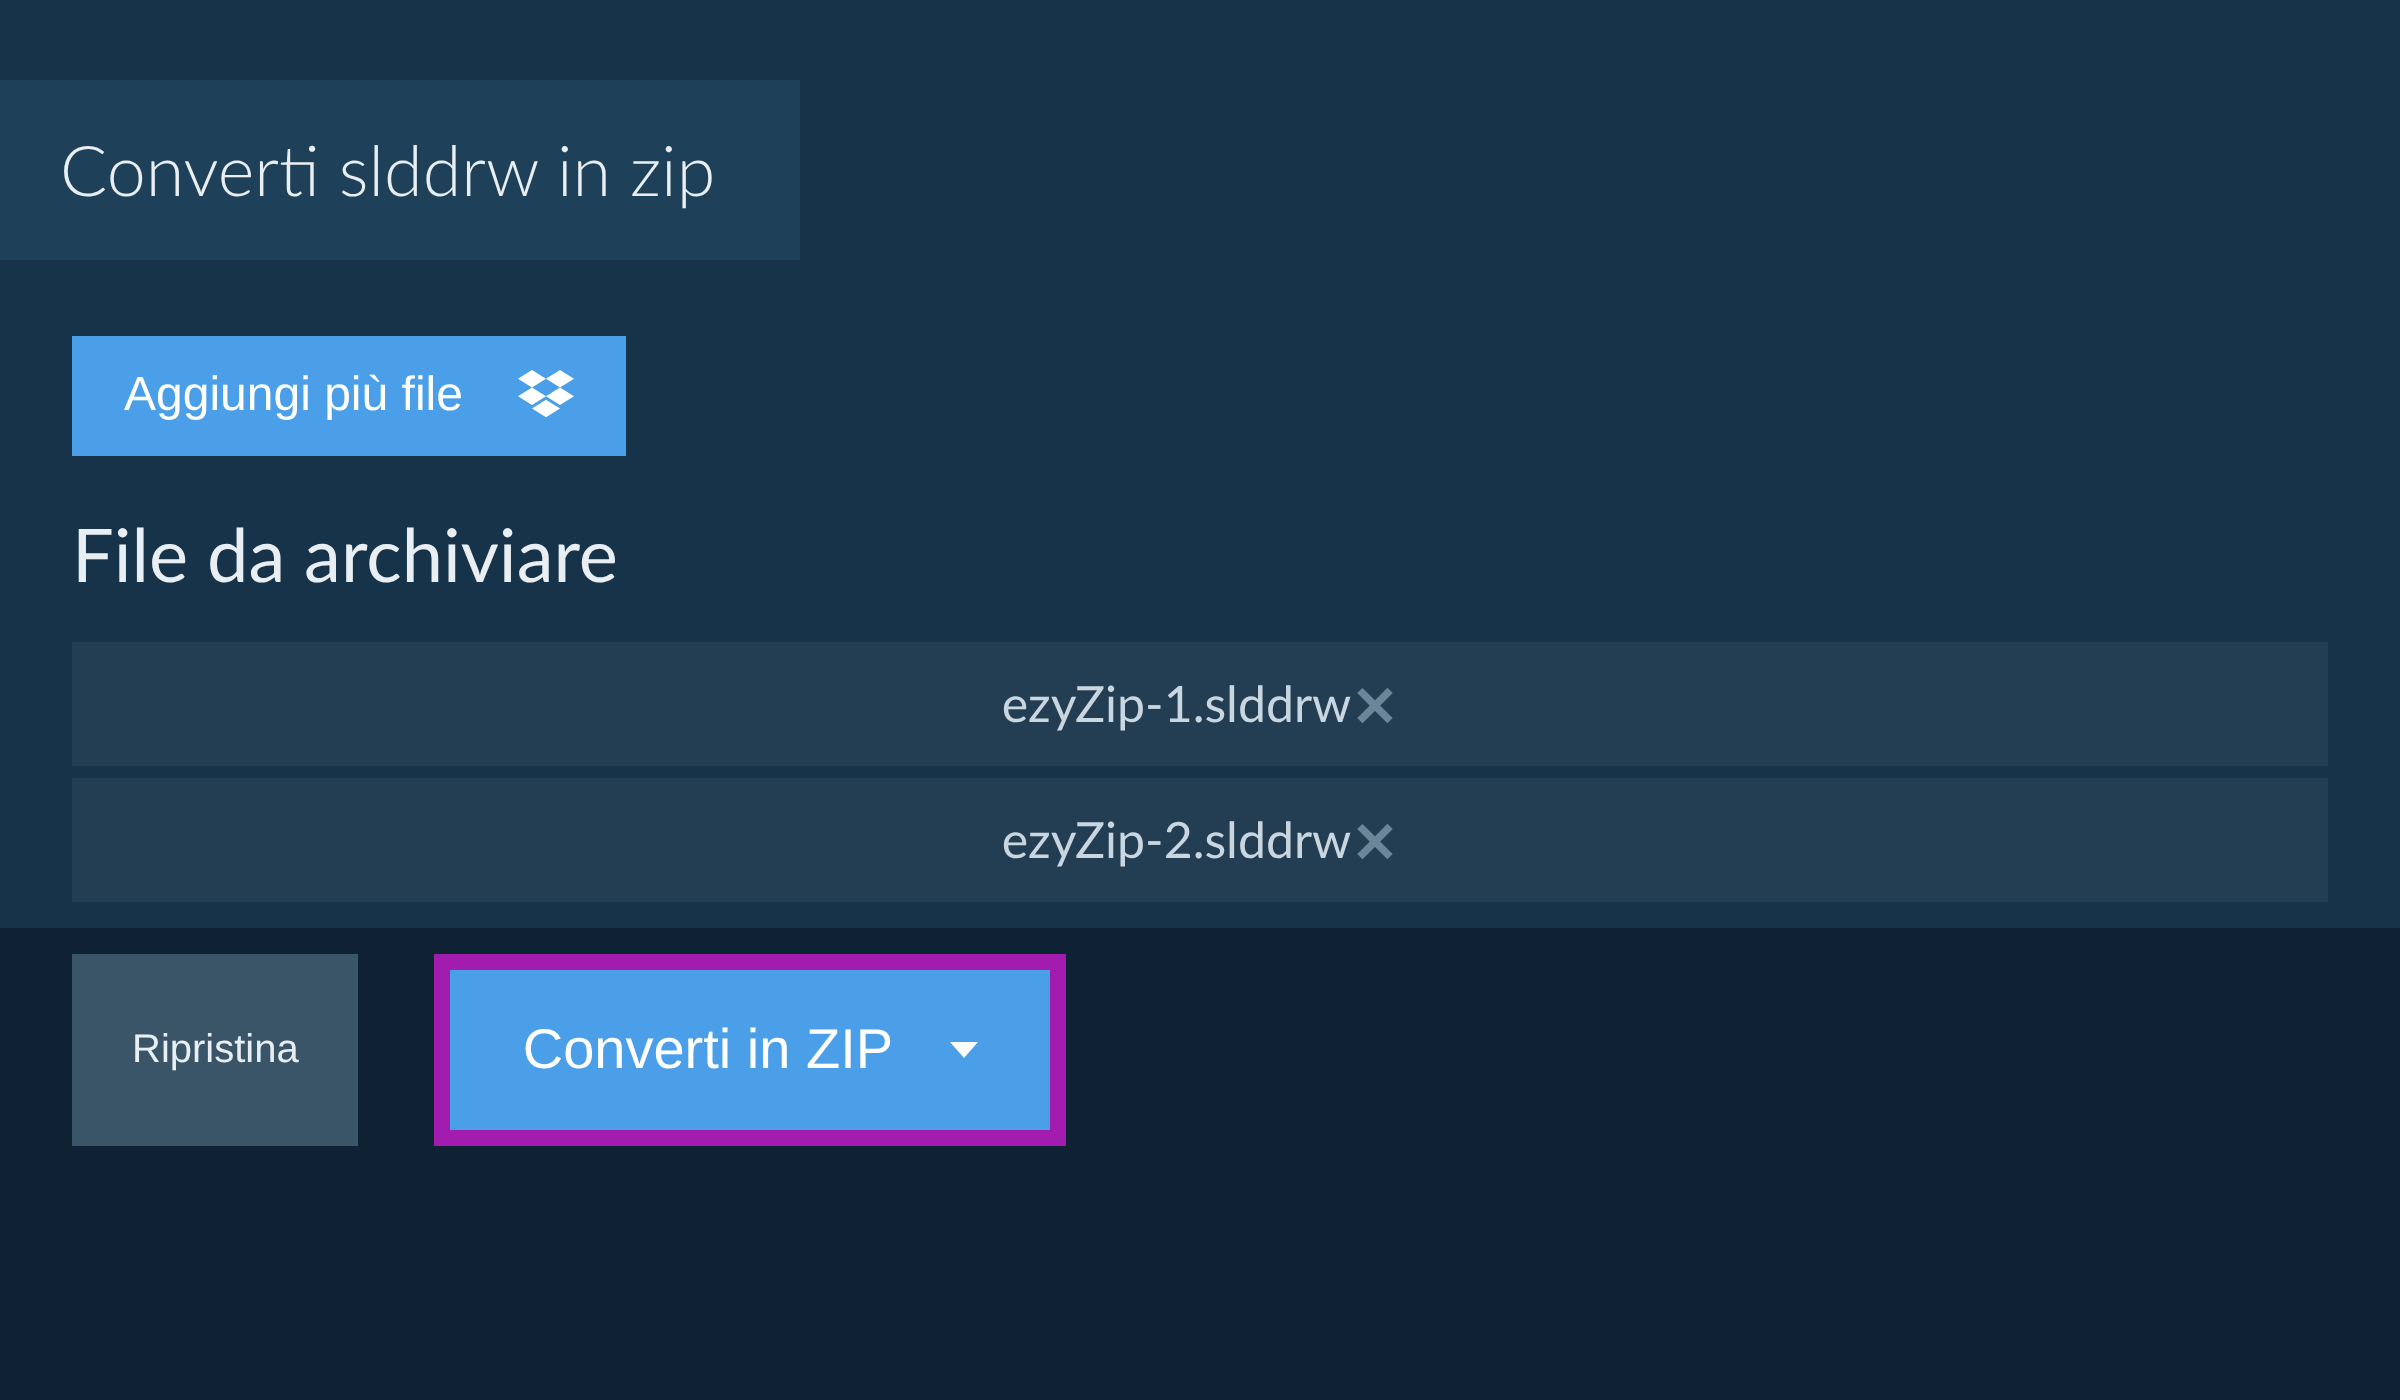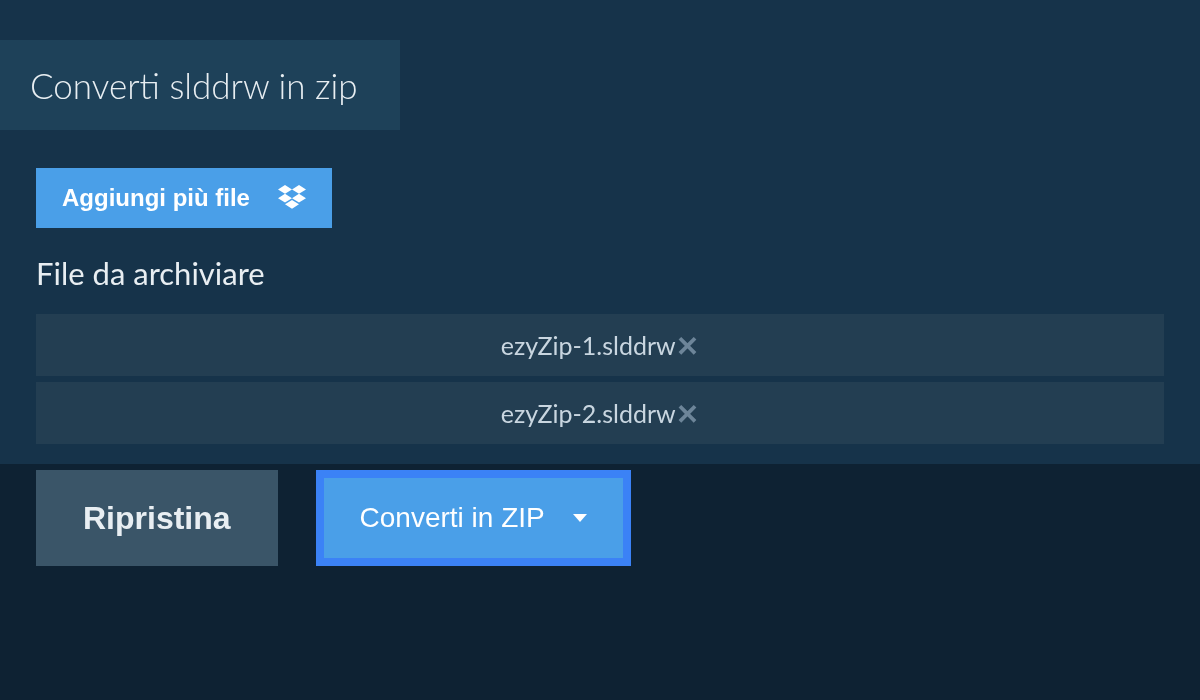--- a/index.html
+++ b/index.html
@@ -29,34 +29,34 @@
     }
     .content {
       padding: 38px 36px 0 36px;
     }
     .add-files-btn {
       background-color: #4a9fe8;
       color: #ffffff;
       border: none;
       padding: 16px 26px;
       font-size: 24px;
-      font-weight: 700;
+      font-weight: 400;
       display: inline-flex;
       align-items: center;
       gap: 28px;
       cursor: pointer;
     }
     .dropbox-icon {
       width: 28px;
       height: 26px;
       display: inline-block;
     }
     .section-title {
       color: #e8eef2;
-      font-size: 31px;
+      font-size: 37px;
       font-weight: 400;
       margin-top: 26px;
       margin-bottom: 22px;
     }
     .file-list {
       display: flex;
       flex-direction: column;
       gap: 6px;
     }
     .file-row {
@@ -79,27 +79,27 @@
     .action-row {
       display: flex;
       gap: 38px;
       margin-top: 26px;
       align-items: stretch;
     }
     .reset-btn {
       background-color: #3a5568;
       color: #e8eef2;
       border: none;
-      padding: 24px 47px;
-      font-size: 32px;
-      font-weight: 700;
+      padding: 24px 30px;
+      font-size: 20px;
+      font-weight: 400;
       cursor: pointer;
     }
     .convert-wrapper {
-      border: 8px solid #3b82f6;
+      border: 8px solid #a21caf;
       display: inline-flex;
     }
     .convert-btn {
       background-color: #4a9fe8;
       color: #ffffff;
       border: none;
       padding: 24px 78px 24px 36px;
       font-size: 28px;
       font-weight: 400;
       cursor: pointer;

